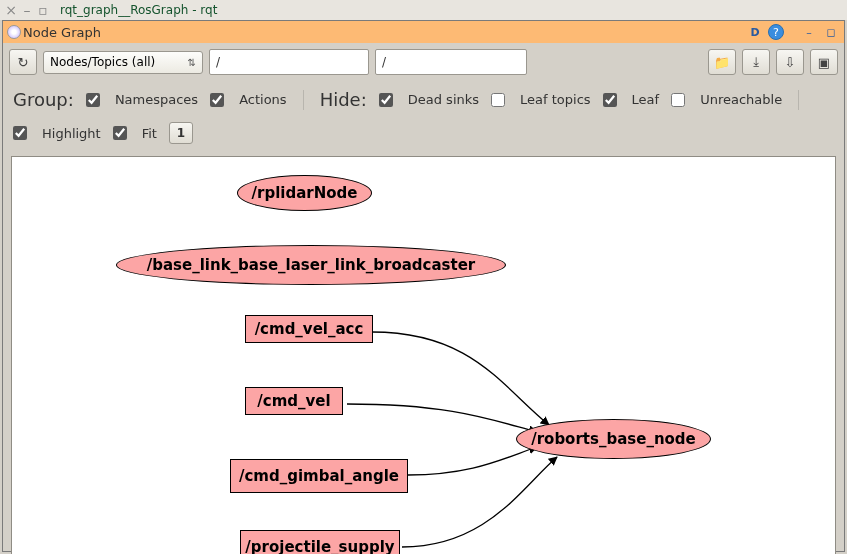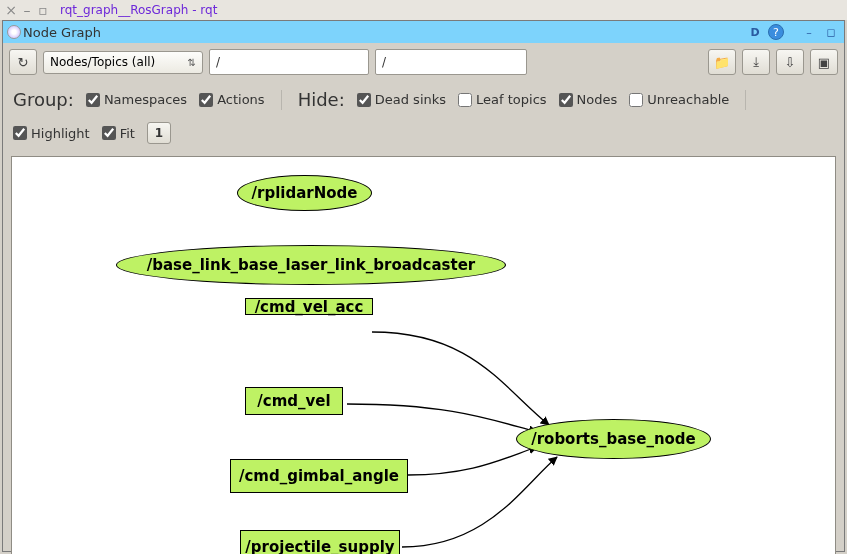--- a/index.html
+++ b/index.html
@@ -21,38 +21,38 @@
     padding: 0 4px;
     font-size: 12px;
     color: #555;
   }
   .titlebtn {
     width: 14px; height: 14px;
     display: inline-flex; align-items: center; justify-content: center;
     margin-right: 2px;
     font-size: 14px; color: #888;
   }
-  .titletext { margin-left: 8px; color: #6d28d9; }
+  .titletext { margin-left: 8px; color: #14532d; }
 
   .appframe {
     border: 1px solid #7a7a7a;
     width: 843px;
     margin: 0 2px;
     height: 532px;
     background: #d4d0c8;
   }
 
   
   .panelheader {
     height: 22px;
     display: flex;
     align-items: center;
     justify-content: space-between;
     padding: 0 4px;
-    background: #7dd3fc;
+    background: #fdba74;
     color: #333;
     font-size: 13px;
   }
   .panelheader .left { display:flex; align-items:center; gap:2px;}
   .daisy {
     width:14px; height:14px; border-radius:50%;
     background: radial-gradient(circle at 50% 50%, #fff 25%, #e0d7ff 60%, #c8b8ff 100%);
     border:1px solid #999;
     display:inline-block;
   }
@@ -103,21 +103,21 @@
   .toolbar .spacer { flex:1; }
 
   
   .filterrow {
     padding: 8px 10px 12px 10px;
     display:flex; align-items:center; gap:12px;
     flex-wrap:wrap;
     color:#333;
   }
   .filterrow .lbl { font-size:18px; }
-  .chk { display:inline-flex; align-items:center; gap:4px; font-size:13px; }
+  .chk { display:inline-flex; align-items:center; gap:15px; font-size:13px; }
   .chk input { width:14px; height:14px; accent-color:#555; }
   .vsep { width:1px; height:20px; background:#b8b5ae; margin:0 4px; }
   .numbtn {
     width:24px; height:22px; background:linear-gradient(#f7f6f2,#e0ddd4);
     border:1px solid #9a978f; border-radius:3px;
     display:inline-flex; align-items:center; justify-content:center;
     font-weight:bold; font-size:12px;
   }
 
   
@@ -125,21 +125,21 @@
     margin: 0 8px 8px 8px;
     background:#fff;
     border:1px solid #8f8c84;
     height: 420px;
     position:relative;
     overflow:hidden;
   }
   .node-ellipse, .node-rect {
     position:absolute;
     border:1.5px solid #000;
-    background:#bef264;
+    background:#fca5a5;
     display:flex; align-items:center; justify-content:center;
     font-weight:bold; font-size:15px;
     white-space:nowrap;
   }
   .node-ellipse { border-radius:50%; }
   svg.edges { position:absolute; inset:0; width:100%; height:100%; pointer-events:none; }
 </style>
 </head>
 <body>
 
@@ -212,21 +212,21 @@
     <label class="chk">
       <input type="checkbox" checked="" style="">
       <span>Dead sinks</span>
     </label>
     <label class="chk">
       <input type="checkbox" style="">
       <span>Leaf topics</span>
     </label>
     <label class="chk">
       <input type="checkbox" checked="" style="">
-      <span>Nodes</span>
+      <span>Leaf</span>
     </label>
     <label class="chk">
       <input type="checkbox" style="">
       <span>Unreachable</span>
     </label>
 
     <span class="vsep"></span>
 
     <label class="chk">
       <input type="checkbox" checked="" style="">
@@ -264,21 +264,21 @@
     </div>
 
     <div class="node-ellipse" style="left:104px; top:88px; width:390px; height:40px;">
       <span>/base_link_base_laser_link_broadcaster</span>
     </div>
 
     <div class="node-ellipse" style="left:504px; top:262px; width:195px; height:40px;">
       <span>/roborts_base_node</span>
     </div>
 
-    <div class="node-rect" style="left:233px; top:141px; width:128px; height:17px;">
+    <div class="node-rect" style="left:233px; top:158px; width:128px; height:28px;">
       <span>/cmd_vel_acc</span>
     </div>
     <div class="node-rect" style="left:233px; top:230px; width:98px; height:28px;">
       <span>/cmd_vel</span>
     </div>
     <div class="node-rect" style="left:218px; top:302px; width:178px; height:34px;">
       <span>/cmd_gimbal_angle</span>
     </div>
     <div class="node-rect" style="left:228px; top:373px; width:160px; height:34px;">
       <span>/projectile_supply</span>

